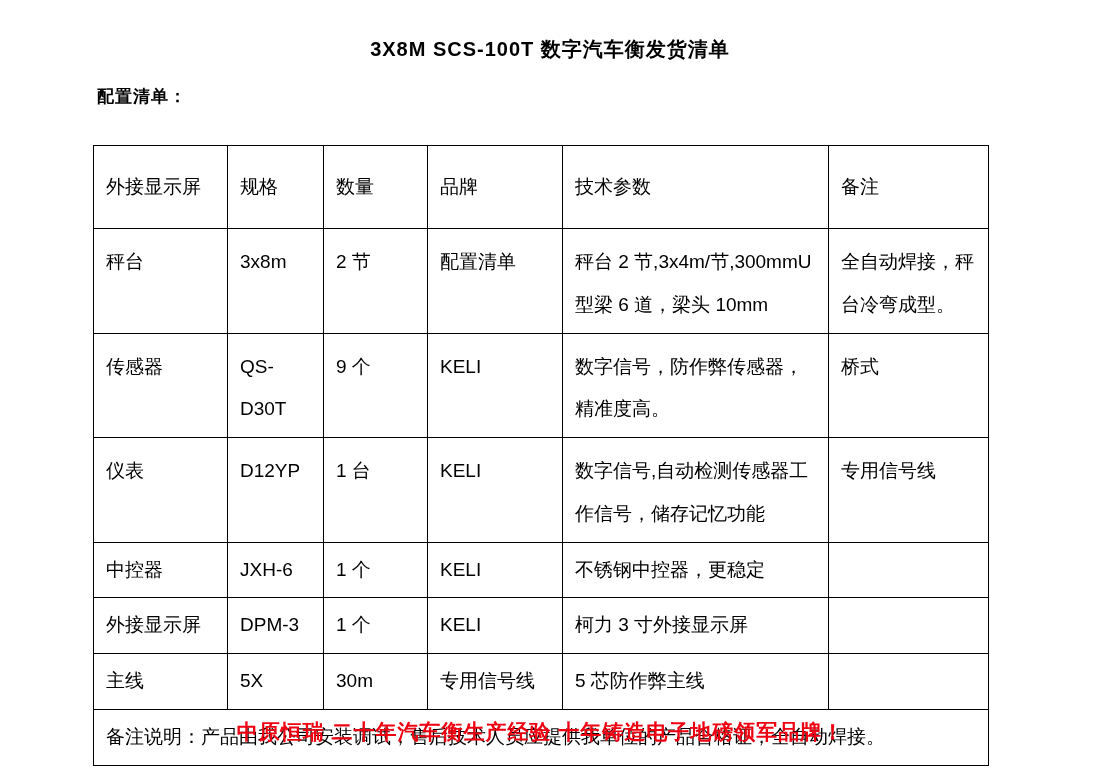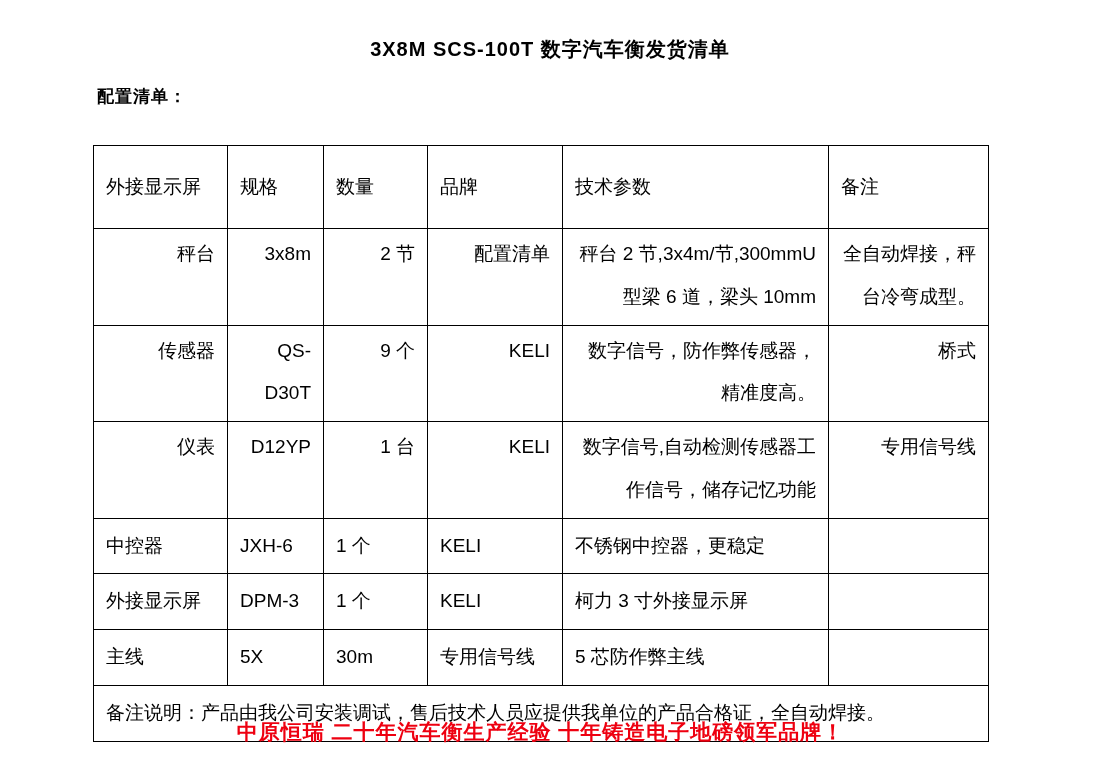--- a/index.html
+++ b/index.html
@@ -46,21 +46,21 @@
     font-weight: normal;
     line-height: 2.25;
     overflow: hidden;
   }
   tr.hdr-row    { height: 83px; }
   tr.tall-row   { height: 95px; }
   tr.tall-row-3 { height: 92px; }
   tr.short-row  { height: 48px; }
   tr.note-row   { height: 52px; }
   tr.hdr-row th { vertical-align: middle; }
-  tr.tall-row td, tr.tall-row-3 td { vertical-align: top; padding-top: 4px; text-align: right; }
+  tr.tall-row td, tr.tall-row-3 td { vertical-align: top; padding-top: 12px; }
   tr.short-row td, tr.note-row td  { vertical-align: middle; }
   .doc-footer {
     position: absolute;
     left: 93px;
     top: 718px;
     width: 895px;
     text-align: center;
     font-size: 21px;
     font-weight: bold;
     letter-spacing: 1px;

